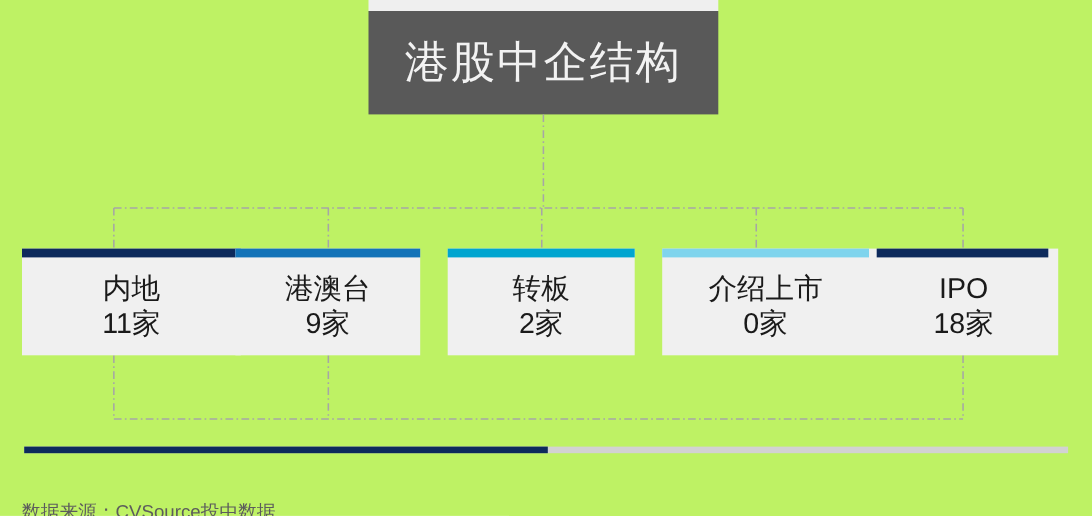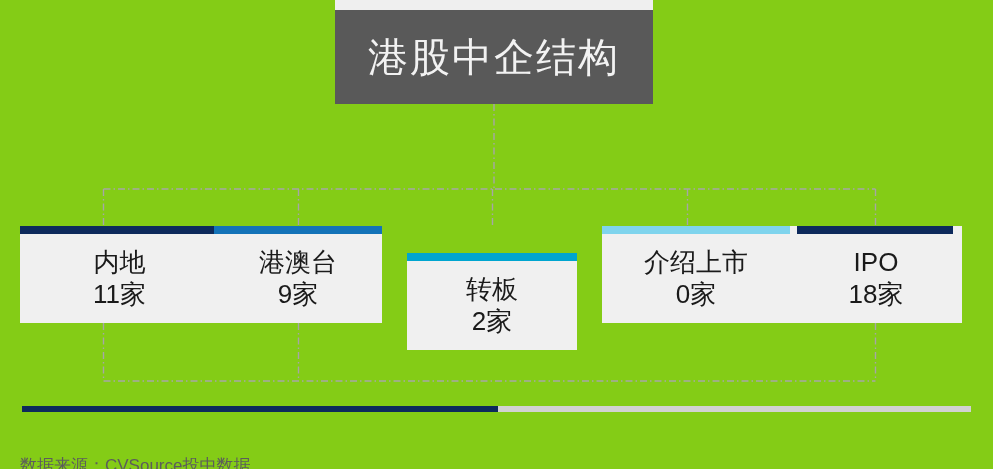--- a/index.html
+++ b/index.html
@@ -7,21 +7,21 @@
     padding: 0;
     background: #ffffff;
   }
   body {
     font-family: "Liberation Sans", "DejaVu Sans", sans-serif;
   }
   #canvas {
     position: relative;
     width: 993px;
     height: 469px;
-    background: #84cc16;
+    background: #bef264;
     overflow: hidden;
   }
 
   
   .title-cap {
     position: absolute;
     left: 335px;
     top: 0px;
     width: 318px;
     height: 10px;
@@ -157,21 +157,21 @@
   </div>
 
   <div class="node" style="left:214px; top:226px; width:168px; height:97px;">
     <div class="node-bar" style="background:#1373b8;"></div>
     <div class="node-inner">
       <div class="node-label">港澳台</div>
       <div class="node-value">9家</div>
     </div>
   </div>
 
-  <div class="node" style="left:407px; top:226px; width:170px; height:97px;margin-top:27px;">
+  <div class="node" style="left:407px; top:226px; width:170px; height:97px;">
     <div class="node-bar" style="background:#00a5d0;"></div>
     <div class="node-inner">
       <div class="node-label">转板</div>
       <div class="node-value">2家</div>
     </div>
   </div>
 
   <div class="node" style="left:602px; top:226px; width:188px; height:97px;">
     <div class="node-bar" style="background:#7fd4ed;"></div>
     <div class="node-inner">

